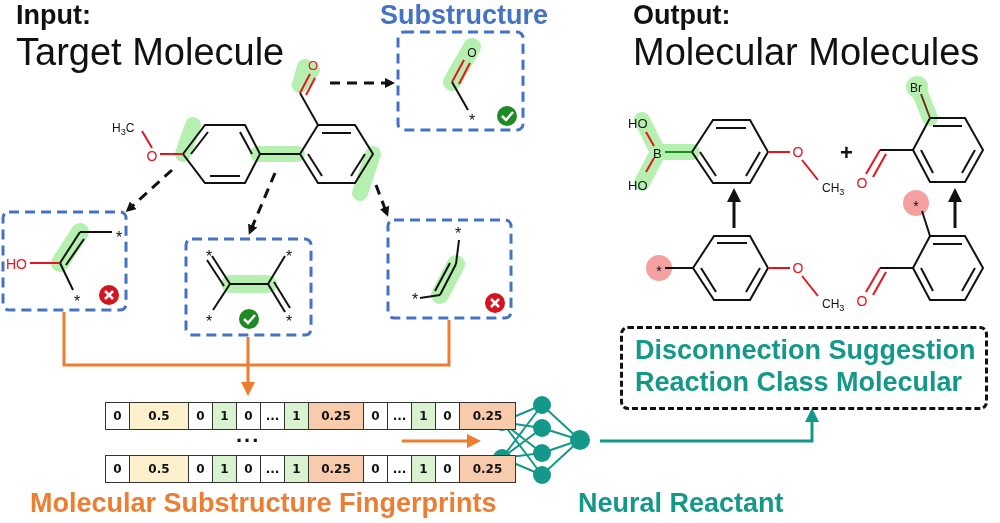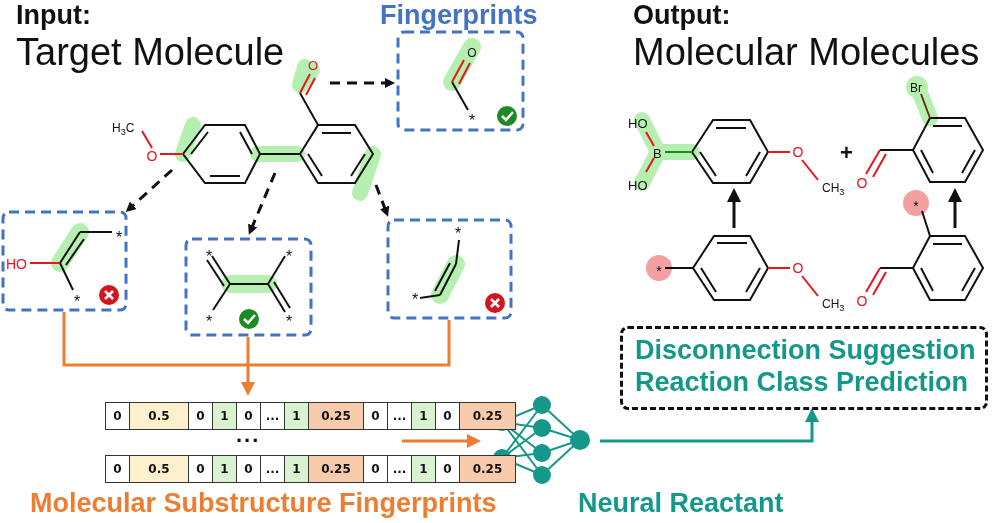--- a/index.html
+++ b/index.html
@@ -17,21 +17,21 @@
   .fp-cell:last-child{border-right:none;}
   .w-s{width:24px;} .w-m{width:59px;} .w-l{width:55px;}
   .dots{font-weight:bold;font-size:22px;color:#111;letter-spacing:2px;}
   svg text{font-family:"Liberation Sans",sans-serif;}
 </style>
 </head>
 <body>
 
 <div class="abs h-bold" style="left:16px;top:2px;">Input:</div>
 <div class="abs h-big" style="left:16px;top:33px;">Target Molecule</div>
-<div class="abs sub-title" style="left:380px;top:2px;">Fingerprints</div>
+<div class="abs sub-title" style="left:380px;top:2px;">Substructure</div>
 <div class="abs h-bold" style="left:633px;top:2px;">Output:</div>
 <div class="abs h-big" style="left:633px;top:33px;">Molecular Molecules</div>
 
 <svg class="abs" style="left:0;top:0;" width="1000" height="523" viewBox="0 0 1000 523">
   <defs>
     <marker id="arrBlack" markerWidth="10" markerHeight="10" refX="7" refY="5" orient="auto" markerUnits="userSpaceOnUse">
       <path d="M0,0 L10,5 L0,10 z" fill="#111"></path>
     </marker>
     <marker id="arrOrange" markerWidth="14" markerHeight="14" refX="10" refY="7" orient="auto" markerUnits="userSpaceOnUse">
       <path d="M0,0 L14,7 L0,14 z" fill="#ed7d31"></path>
@@ -297,14 +297,14 @@
       <div class="fp-cell w-s" style="background: rgb(255, 255, 255);">0</div>
       <div class="fp-cell w-l" style="background: rgb(248, 203, 173);">0.25</div>
     </div>
 </div>
 
 <div class="abs orange-title" style="left:30px;top:490px;">Molecular Substructure Fingerprints</div>
 <div class="abs teal-title" style="left:578px;top:490px;">Neural Reactant</div>
 
 <div class="abs out-box" style="left:620px;top:326px;width:368px;height:84px;">
   <div class="out-line">Disconnection Suggestion</div>
-  <div class="out-line">Reaction Class Prediction</div>
+  <div class="out-line">Reaction Class Molecular</div>
 </div>
 
 </body></html>

